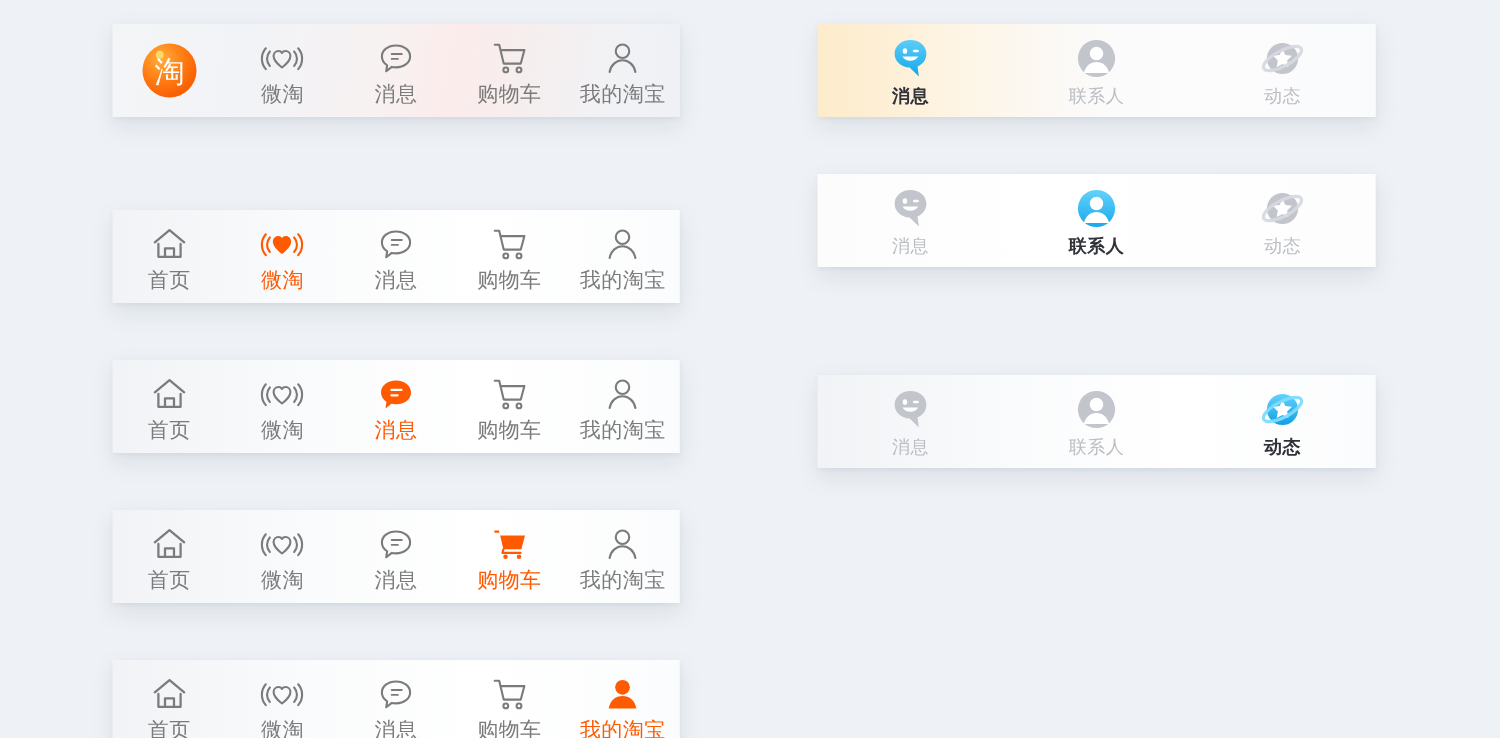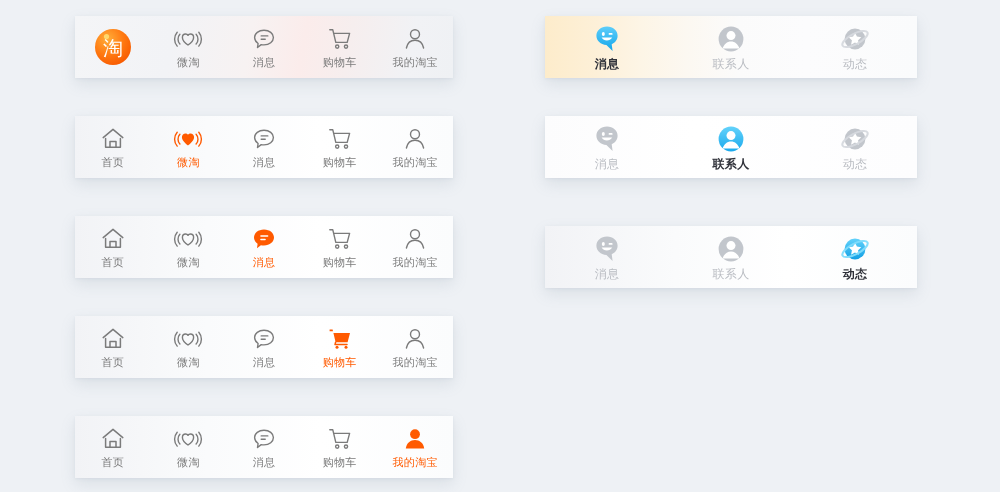--- a/index.html
+++ b/index.html
@@ -63,20 +63,21 @@
         #fcf8f1 38%,
         #fbfbfb 52%,
         #fcfcfd 70%,
         #fafbfc 100%);
   }
   .tabbar.plain-light {
     background: linear-gradient(90deg,#fcfcfd 0%,#ffffff 40%,#fdfdfe 100%);
   }
   .tabbar.plain-grey {
     background: linear-gradient(90deg,#f2f3f6 0%,#fafbfc 35%,#ffffff 65%,#fbfcfd 100%);
+    margin-top: 24px;
   }
 
   
   .tab {
     flex: 1 1 0;
     display: flex;
     flex-direction: column;
     align-items: center;
     justify-content: center;
     gap: 4px;
@@ -84,21 +85,21 @@
     user-select: none;
   }
   .tab .glyph {
     width: 26px;
     height: 26px;
     display: block;
     position: relative;
   }
   .tab .glyph svg { display: block; width: 26px; height: 26px; overflow: visible; }
   .tab .label {
-    font-size: 11px;
+    font-size: 14px;
     line-height: 12px;
     letter-spacing: .3px;
     color: #7b7b7b;
     white-space: nowrap;
   }
   .tab.active .label { color: #ff5a00; }
   .tab.brandlogo .glyph { width: 40px; height: 40px; }
   .tab.brandlogo .glyph svg { width: 40px; height: 40px; }
 
   

